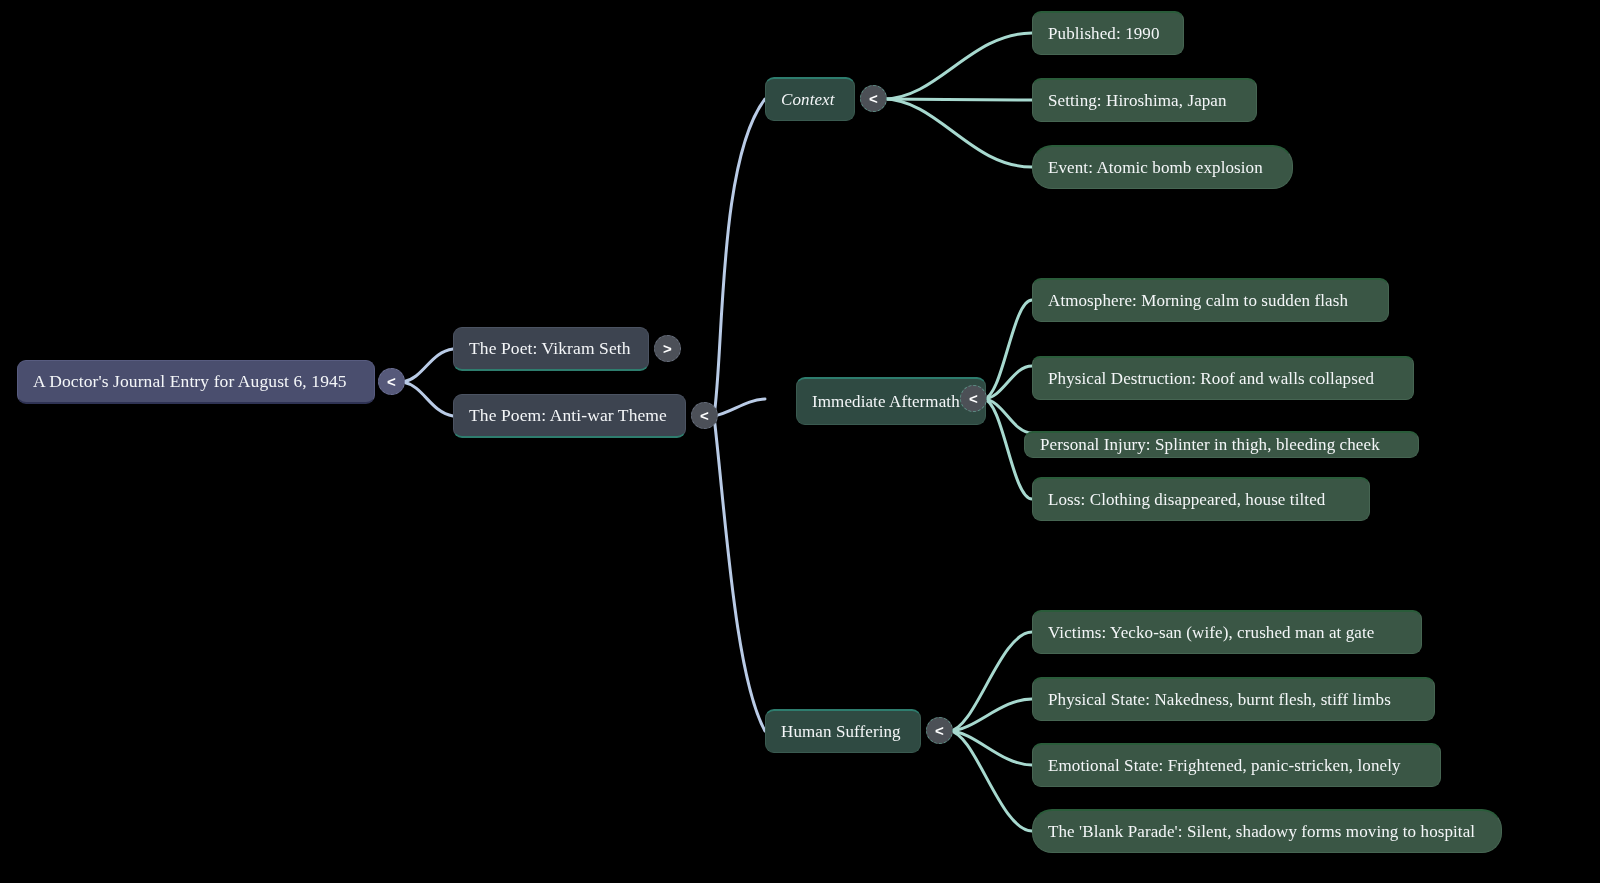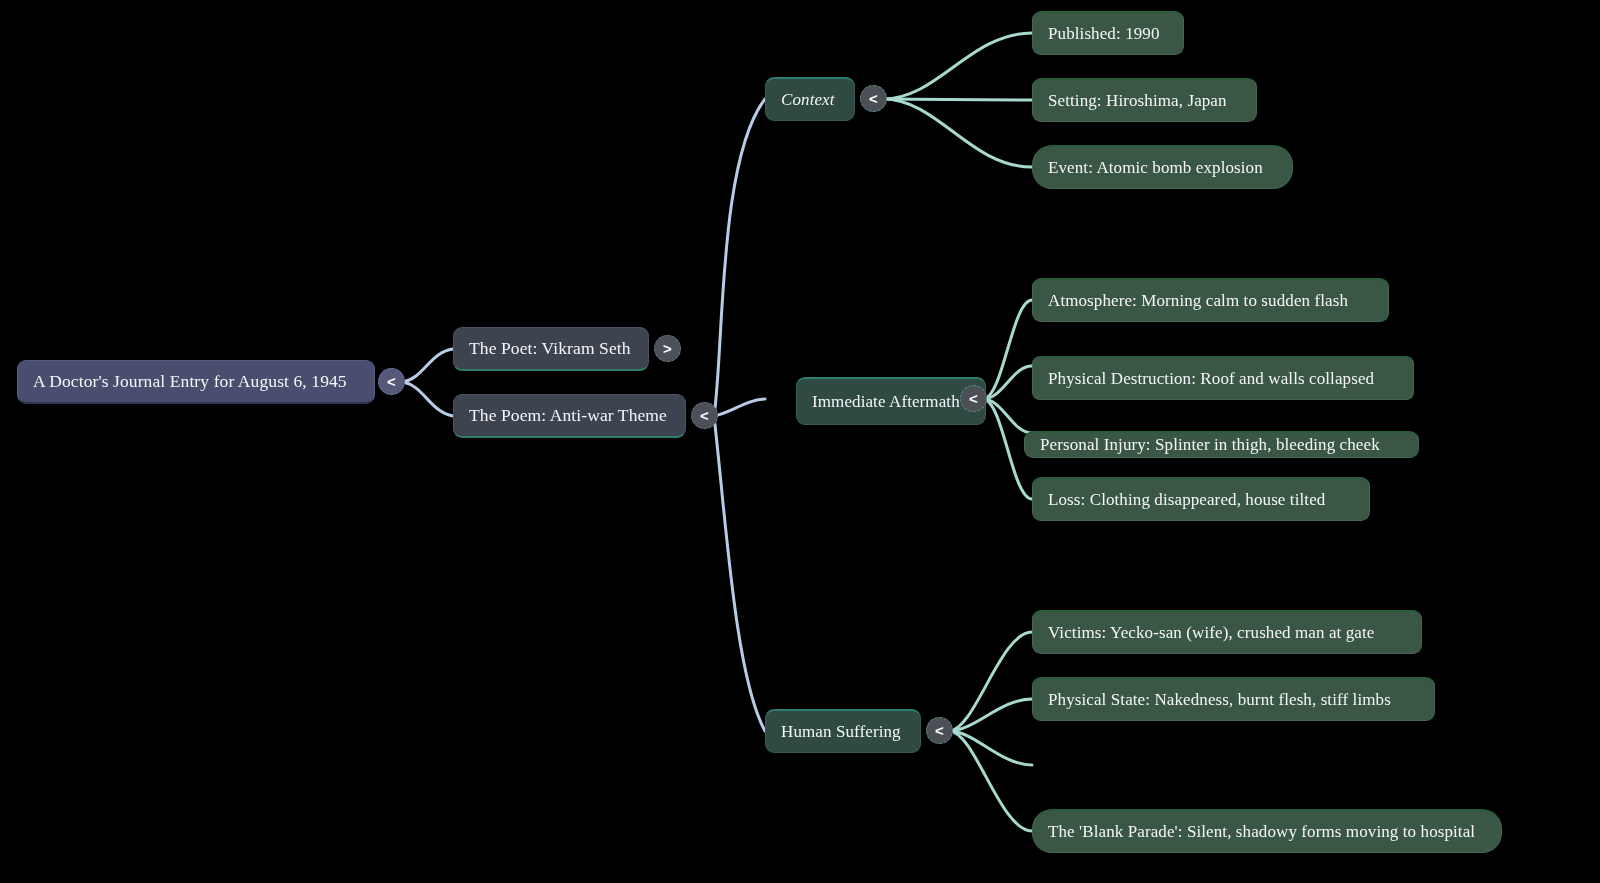--- a/index.html
+++ b/index.html
@@ -186,17 +186,20 @@
   <div class="toggle" style="left:926px; top:717px;">
     <span>&lt;</span>
   </div>
 
   <div class="node node-leaf" style="left:1032px; top:610px; width:390px; height:44px;">
     <span>Victims: Yecko-san (wife), crushed man at gate</span>
   </div>
   <div class="node node-leaf" style="left:1032px; top:677px; width:403px; height:44px;">
     <span>Physical State: Nakedness, burnt flesh, stiff limbs</span>
   </div>
+  <div class="node node-leaf" style="left:1032px; top:743px; width:409px; height:44px;">
+    <span>Emotional State: Frightened, panic-stricken, lonely</span>
+  </div>
   <div class="node node-leaf" style="left:1032px; top:809px; width:470px; height:44px;border-radius:20px;">
     <span>The 'Blank Parade': Silent, shadowy forms moving to hospital</span>
   </div>
 
 </div>
 
 </body></html>

